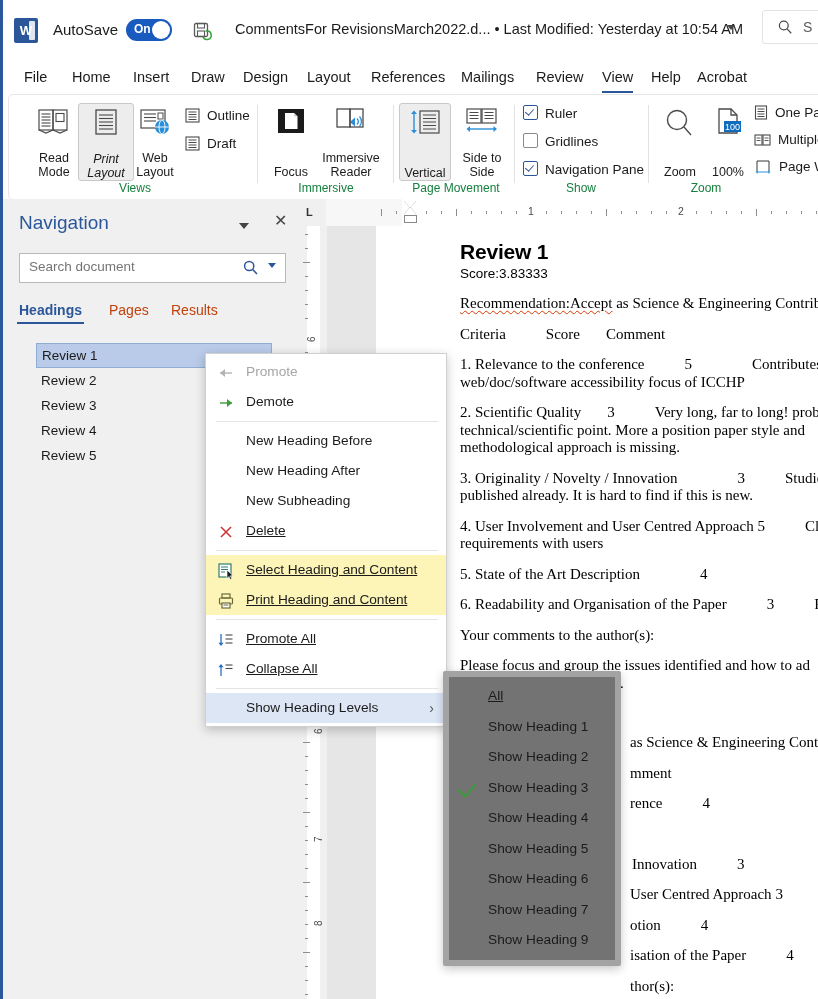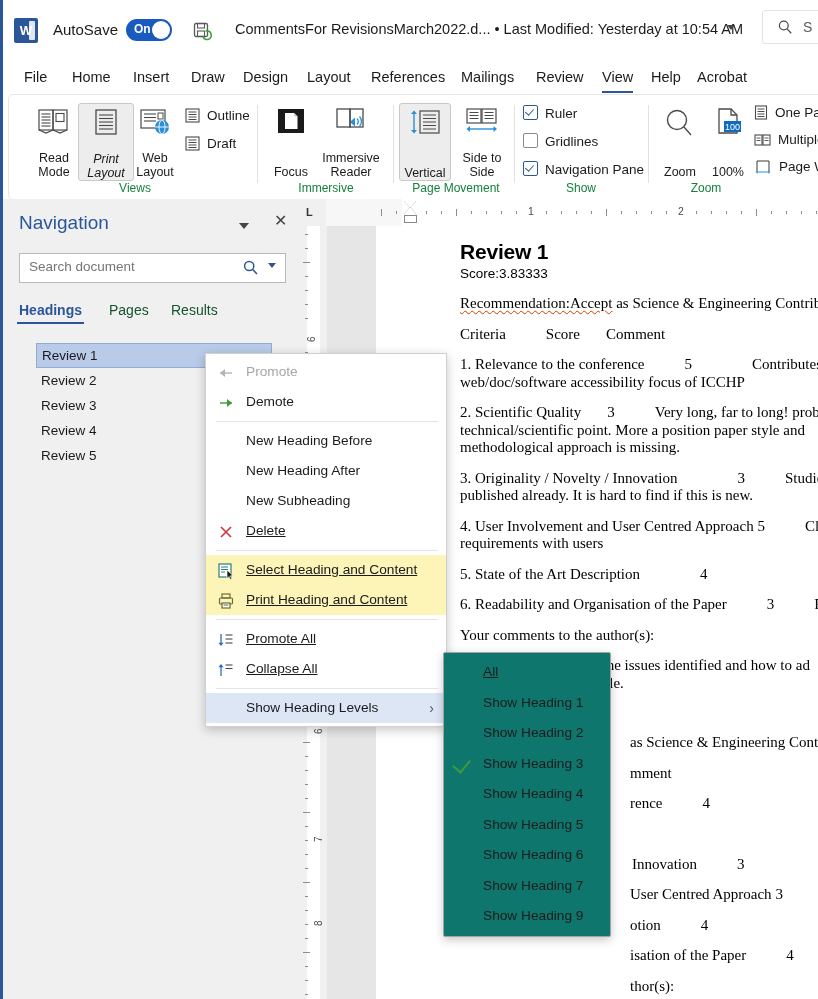--- a/index.html
+++ b/index.html
@@ -59,21 +59,21 @@
   .navpane{position:absolute;left:3px;top:199px;width:297px;height:956px;background:#f0f0f0;}
   .navtitle{position:absolute;left:16px;top:13px;font-size:19px;color:#2b579a;}
   .nav-caret{position:absolute;left:236px;top:24px;width:0;height:0;border-left:5px solid transparent;border-right:5px solid transparent;border-top:6px solid #444;}
   .nav-close{position:absolute;left:271px;top:14px;font-size:16px;color:#444;line-height:16px;}
   .navsearch{position:absolute;left:16px;top:54px;width:265px;height:28px;background:#fff;border:1px solid #b9b9b9;}
   .navsearch input{position:absolute;left:7px;top:4px;width:210px;border:0;outline:0;font-family:"Liberation Sans",sans-serif;font-size:13.5px;color:#5c5c5c;background:transparent;}
   .navsearch .mag{position:absolute;right:26px;top:5px;}
   .navsearch .dd{position:absolute;right:9px;top:9px;width:0;height:0;border-left:4px solid transparent;border-right:4px solid transparent;border-top:5px solid #2b579a;}
 
   .navtabs{position:absolute;left:16px;top:103px;width:265px;height:28px;}
-  .navtab{position:absolute;top:0;font-size:14px;color:#14532d;white-space:nowrap;}
+  .navtab{position:absolute;top:0;font-size:14px;color:#c2410c;white-space:nowrap;}
   .navtab.sel{font-weight:bold;color:#2b579a;}
   .navtab.sel:after{content:"";position:absolute;left:-2px;right:-2px;bottom:-6px;height:2.5px;background:#2b579a;}
 
   .headlist{position:absolute;left:33px;top:144px;width:236px;}
   .hitem{position:relative;height:25px;line-height:25px;padding-left:5px;font-size:13.5px;color:#1b1b1b;}
   .hitem.sel{background:#b9cbe8;border:1px solid #8fadd4;height:23px;line-height:23px;}
 
   
   .docarea{position:absolute;left:300px;top:199px;width:518px;height:800px;background:#e6e6e6;}
   .hruler{position:absolute;left:0;top:0;width:518px;height:27px;background:#f0f0f0;border-bottom:1px solid #dcdcdc;}
@@ -112,21 +112,21 @@
   .mi{position:relative;height:30px;line-height:30px;padding-left:40px;font-size:13.7px;color:#1b1b1b;white-space:nowrap;}
   .mi.dis{color:#a6a6a6;}
   .mi.hl{background:#fdf4b8;}
   .mi.hl2{background:#dce6f5;}
   .mi .mic{position:absolute;left:11px;top:50%;transform:translateY(-50%);width:18px;height:18px;}
   .mi .sub{position:absolute;right:12px;top:50%;transform:translateY(-50%);font-size:14px;color:#555;}
   .msep{height:1px;background:#e4e4e4;margin:4px 8px 4px 10px;}
   .u{text-decoration:underline;}
 
   
-  .smenu{position:absolute;left:443px;top:652px;width:166px;background:#0f766e;border:1px solid #a3a3a3;
+  .smenu{position:absolute;left:443px;top:671px;width:166px;background:#737373;border:6px solid #a3a3a3;
          box-shadow:0 3px 10px rgba(0,0,0,.22);z-index:45;padding:4px 0;border-radius:2px;}
   .smi{position:relative;height:30.5px;line-height:30.5px;padding-left:39px;font-size:13.7px;color:#1b1b1b;white-space:nowrap;}
   .smi .ck{position:absolute;left:12px;top:7px;width:9px;height:14px;border:solid #3b9c3b;border-width:0 2px 2px 0;transform:rotate(40deg);}
 </style>
 </head>
 <body>
 
 <div class="app">
 
   <div class="winedge"></div>

